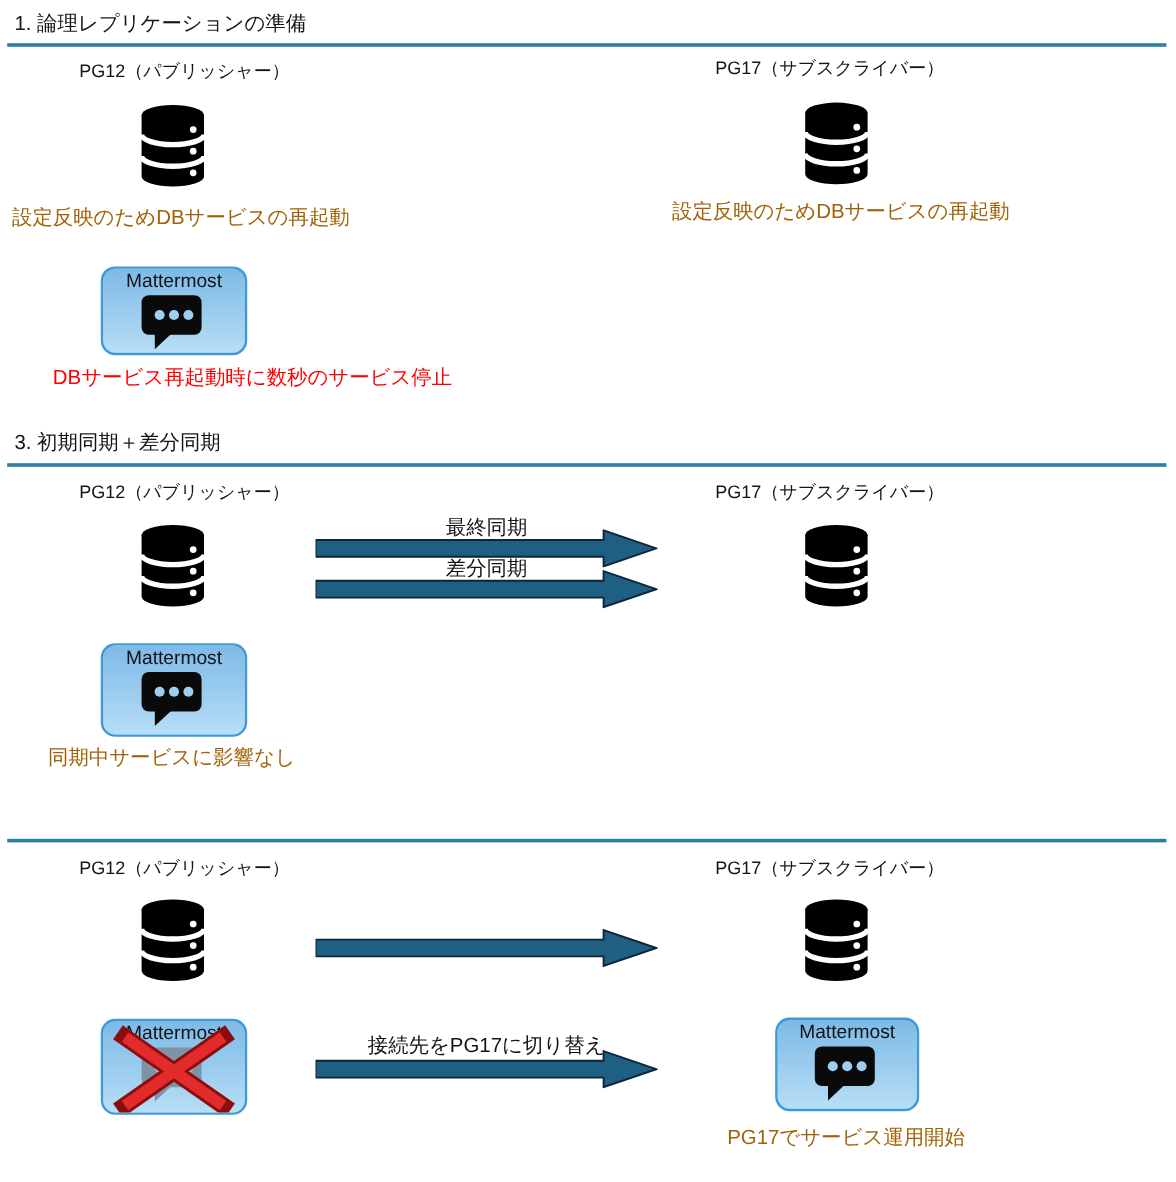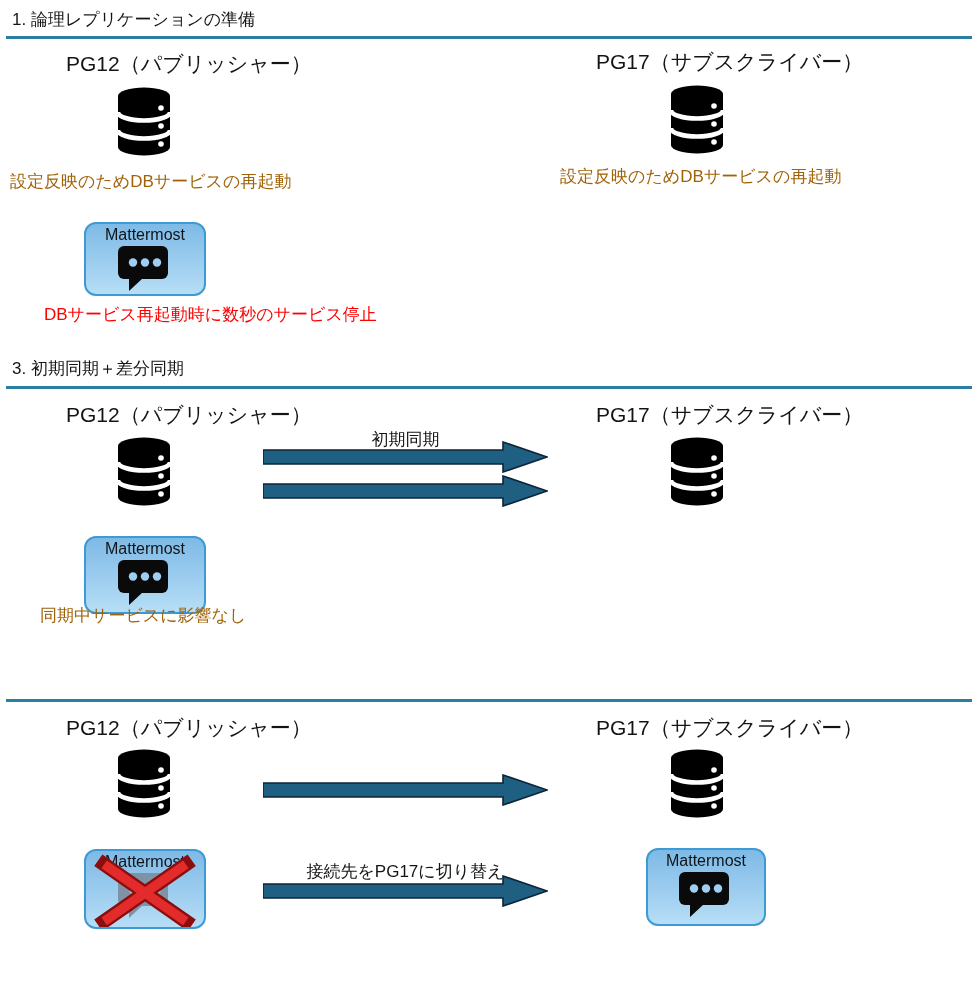--- a/index.html
+++ b/index.html
@@ -3,21 +3,21 @@
 <meta charset="utf-8">
 <style>
   html,body{margin:0;padding:0;background:#ffffff;}
   .canvas{
     position:relative;width:980px;height:985px;background:#ffffff;overflow:hidden;
     font-family:"Liberation Sans","DejaVu Sans",sans-serif;color:#111111;
   }
   .sec{position:absolute;left:0;width:980px;}
   .sec-title{position:absolute;left:12px;font-size:17px;color:#141414;white-space:nowrap;}
   .rule{position:absolute;left:6px;width:966px;height:3px;background:#2B7FA0;}
-  .node-label{position:absolute;font-size:21px;color:#141414;white-space:nowrap;}
+  .node-label{position:absolute;font-size:15px;color:#141414;white-space:nowrap;}
   .caption{position:absolute;font-size:17px;color:#a16207;white-space:nowrap;}
   .alert{position:absolute;font-size:17px;color:#FF0000;white-space:nowrap;}
   .dbicon{position:absolute;width:56px;height:70px;}
   .arrow{position:absolute;width:285px;height:32px;}
   .arrow-label{position:absolute;left:263px;width:285px;text-align:center;font-size:17px;color:#141414;white-space:nowrap;}
   .mm-box{
     position:absolute;width:122px;height:74px;
     border:2px solid #3E9AD5;border-radius:12px;
     background:linear-gradient(180deg,#7EBAE6 0%,#9DCDEF 55%,#B7DEF6 100%);
     display:flex;flex-direction:column;align-items:center;box-sizing:border-box;
@@ -93,41 +93,42 @@
     <svg class="dbicon" style="left:669px;top:88px;" viewBox="0 0 56 70">
       <ellipse cx="28" cy="9" rx="26" ry="8.5" fill="#000"></ellipse>
       <path d="M2 9 V60 a26 8.5 0 0 0 52 0 V9 Z" fill="#000"></path>
       <path d="M2 25 a26 8.5 0 0 0 52 0" fill="none" stroke="#fff" stroke-width="4.5"></path>
       <path d="M2 43 a26 8.5 0 0 0 52 0" fill="none" stroke="#fff" stroke-width="4.5"></path>
       <circle cx="45" cy="21" r="2.8" fill="#fff"></circle>
         <circle cx="45" cy="39" r="2.8" fill="#fff"></circle>
         <circle cx="45" cy="57" r="2.8" fill="#fff"></circle>
     </svg>
 
-    <div class="arrow-label" style="top:79px;">初期同期</div>
+    <div class="arrow-label" style="top:79px;">最終同期</div>
     <svg class="arrow" style="left:263px;top:92px;" viewBox="0 0 285 32">
       <path d="M0 9 H240 V1 L284 16 L240 31 V23 H0 Z" fill="#1F5F82" stroke="#0E2438" stroke-width="1.6"></path>
     </svg>
 
+    <div class="arrow-label" style="top:113px;">差分同期</div>
     <svg class="arrow" style="left:263px;top:126px;" viewBox="0 0 285 32">
       <path d="M0 9 H240 V1 L284 16 L240 31 V23 H0 Z" fill="#1F5F82" stroke="#0E2438" stroke-width="1.6"></path>
     </svg>
 
     <div class="mm-box" style="left:84px;top:187px;height:78px;">
       <div class="mm-label">Mattermost</div>
       <svg class="mm-bubble" width="56" height="46" viewBox="0 0 56 46">
         <rect x="1" y="1" width="50" height="33" rx="6" fill="#0A0A0A"></rect>
         <polygon points="12,33 26,33 12,46" fill="#0A0A0A"></polygon>
         <circle cx="16" cy="17.5" r="4.2" fill="#9FCFF0"></circle>
           <circle cx="28" cy="17.5" r="4.2" fill="#9FCFF0"></circle>
           <circle cx="40" cy="17.5" r="4.2" fill="#9FCFF0"></circle>
       </svg>
     </div>
 
-    <div class="caption" style="left:40px;top:255px;">同期中サービスに影響なし</div>
+    <div class="caption" style="left:40px;top:271px;">同期中サービスに影響なし</div>
   </div>
 
   <div class="sec" style="top:662px;height:323px;">
     <div class="rule" style="top:37px;"></div>
 
     <div class="node-label" style="left:66px;top:52px;">PG12（パブリッシャー）</div>
     <div class="node-label" style="left:596px;top:52px;">PG17（サブスクライバー）</div>
 
     <svg class="dbicon" style="left:116px;top:87px;" viewBox="0 0 56 70">
       <ellipse cx="28" cy="9" rx="26" ry="8.5" fill="#000"></ellipse>
@@ -178,15 +179,16 @@
       <div class="mm-label">Mattermost</div>
       <svg class="mm-bubble" width="56" height="46" viewBox="0 0 56 46">
         <rect x="1" y="1" width="50" height="33" rx="6" fill="#0A0A0A"></rect>
         <polygon points="12,33 26,33 12,46" fill="#0A0A0A"></polygon>
         <circle cx="16" cy="17.5" r="4.2" fill="#9FCFF0"></circle>
           <circle cx="28" cy="17.5" r="4.2" fill="#9FCFF0"></circle>
           <circle cx="40" cy="17.5" r="4.2" fill="#9FCFF0"></circle>
       </svg>
     </div>
 
+    <div class="caption" style="left:606px;top:274px;">PG17でサービス運用開始</div>
   </div>
 
 </div>
 
 </body></html>

